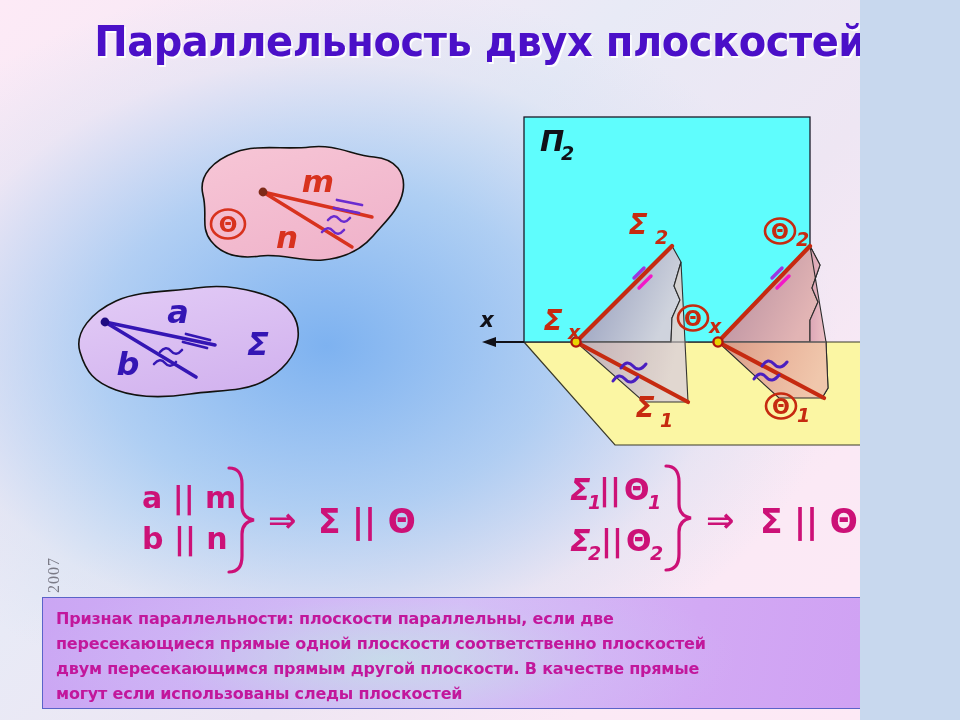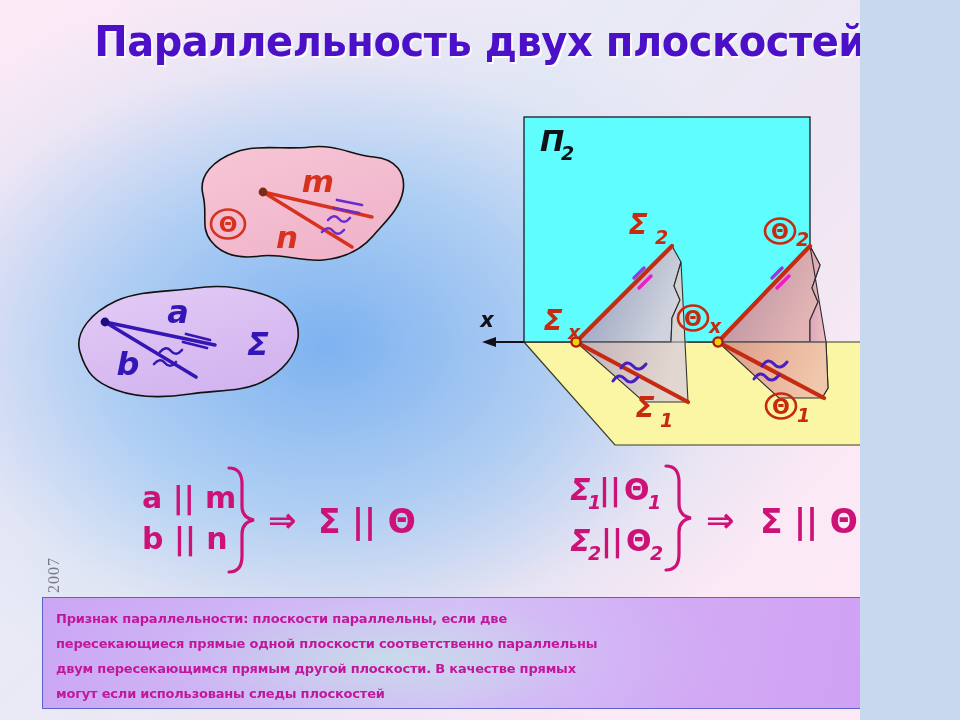--- a/index.html
+++ b/index.html
@@ -61,21 +61,21 @@
     border: 1px solid #5a63c8;
     padding: 8px 12px 6px 13px;
     background:
       radial-gradient(ellipse 55% 120% at 38% 55%, rgba(190,245,225,0.55) 0%, rgba(205,200,245,0.22) 45%, rgba(214,160,250,0.0) 72%),
       linear-gradient(100deg, #cba6f4 0%, #cfb0f5 22%, #d6bdf6 46%, #d2a9f4 72%, #cf9ef3 100%);
   }
   #statement p {
     margin: 0;
     font-family: "DejaVu Sans", sans-serif;
     font-weight: bold;
-    font-size: 13px;
+    font-size: 16px;
     line-height: 25px;
     color: #c2179c;
     letter-spacing: -0.2px;
   }
 
   
   #art { position: absolute; left: 0; top: 0; }
 
   .fig-label { font-family: "DejaVu Sans", sans-serif; }
 </style>
@@ -295,18 +295,18 @@
         <text class="fig-label" x="650" y="560" font-size="19" font-weight="bold" font-style="italic" fill="#cc1177">2</text>
       </g>
       <path d="M 666,466 q 13,0 13,16 l 0,22 q 0,12 12,14 q -12,2 -12,14 l 0,22 q 0,16 -13,16" fill="none" stroke="#cc1177" stroke-width="3.2" stroke-linecap="round"></path>
       <text class="fig-label" x="706" y="532" font-size="34" font-weight="bold" fill="#cc1177">⇒</text>
       <text class="fig-label" x="760" y="533" font-size="33" font-weight="bold" fill="#cc1177">Σ || Θ</text>
     </g>
   </svg>
 
   <div id="statement">
     <p>Признак параллельности: плоскости параллельны, если две</p>
-    <p>пересекающиеся прямые одной плоскости соответственно параллельны</p>
-    <p>двум пересекающимся прямым другой плоскости. В качестве прямых</p>
+    <p>пересекающиеся прямые одной плоскости соответственно плоскостей</p>
+    <p>двум пересекающимся прямым другой плоскости. В качестве прямые</p>
     <p>могут если использованы следы плоскостей</p>
   </div>
 
 </div>
 
 </body></html>

